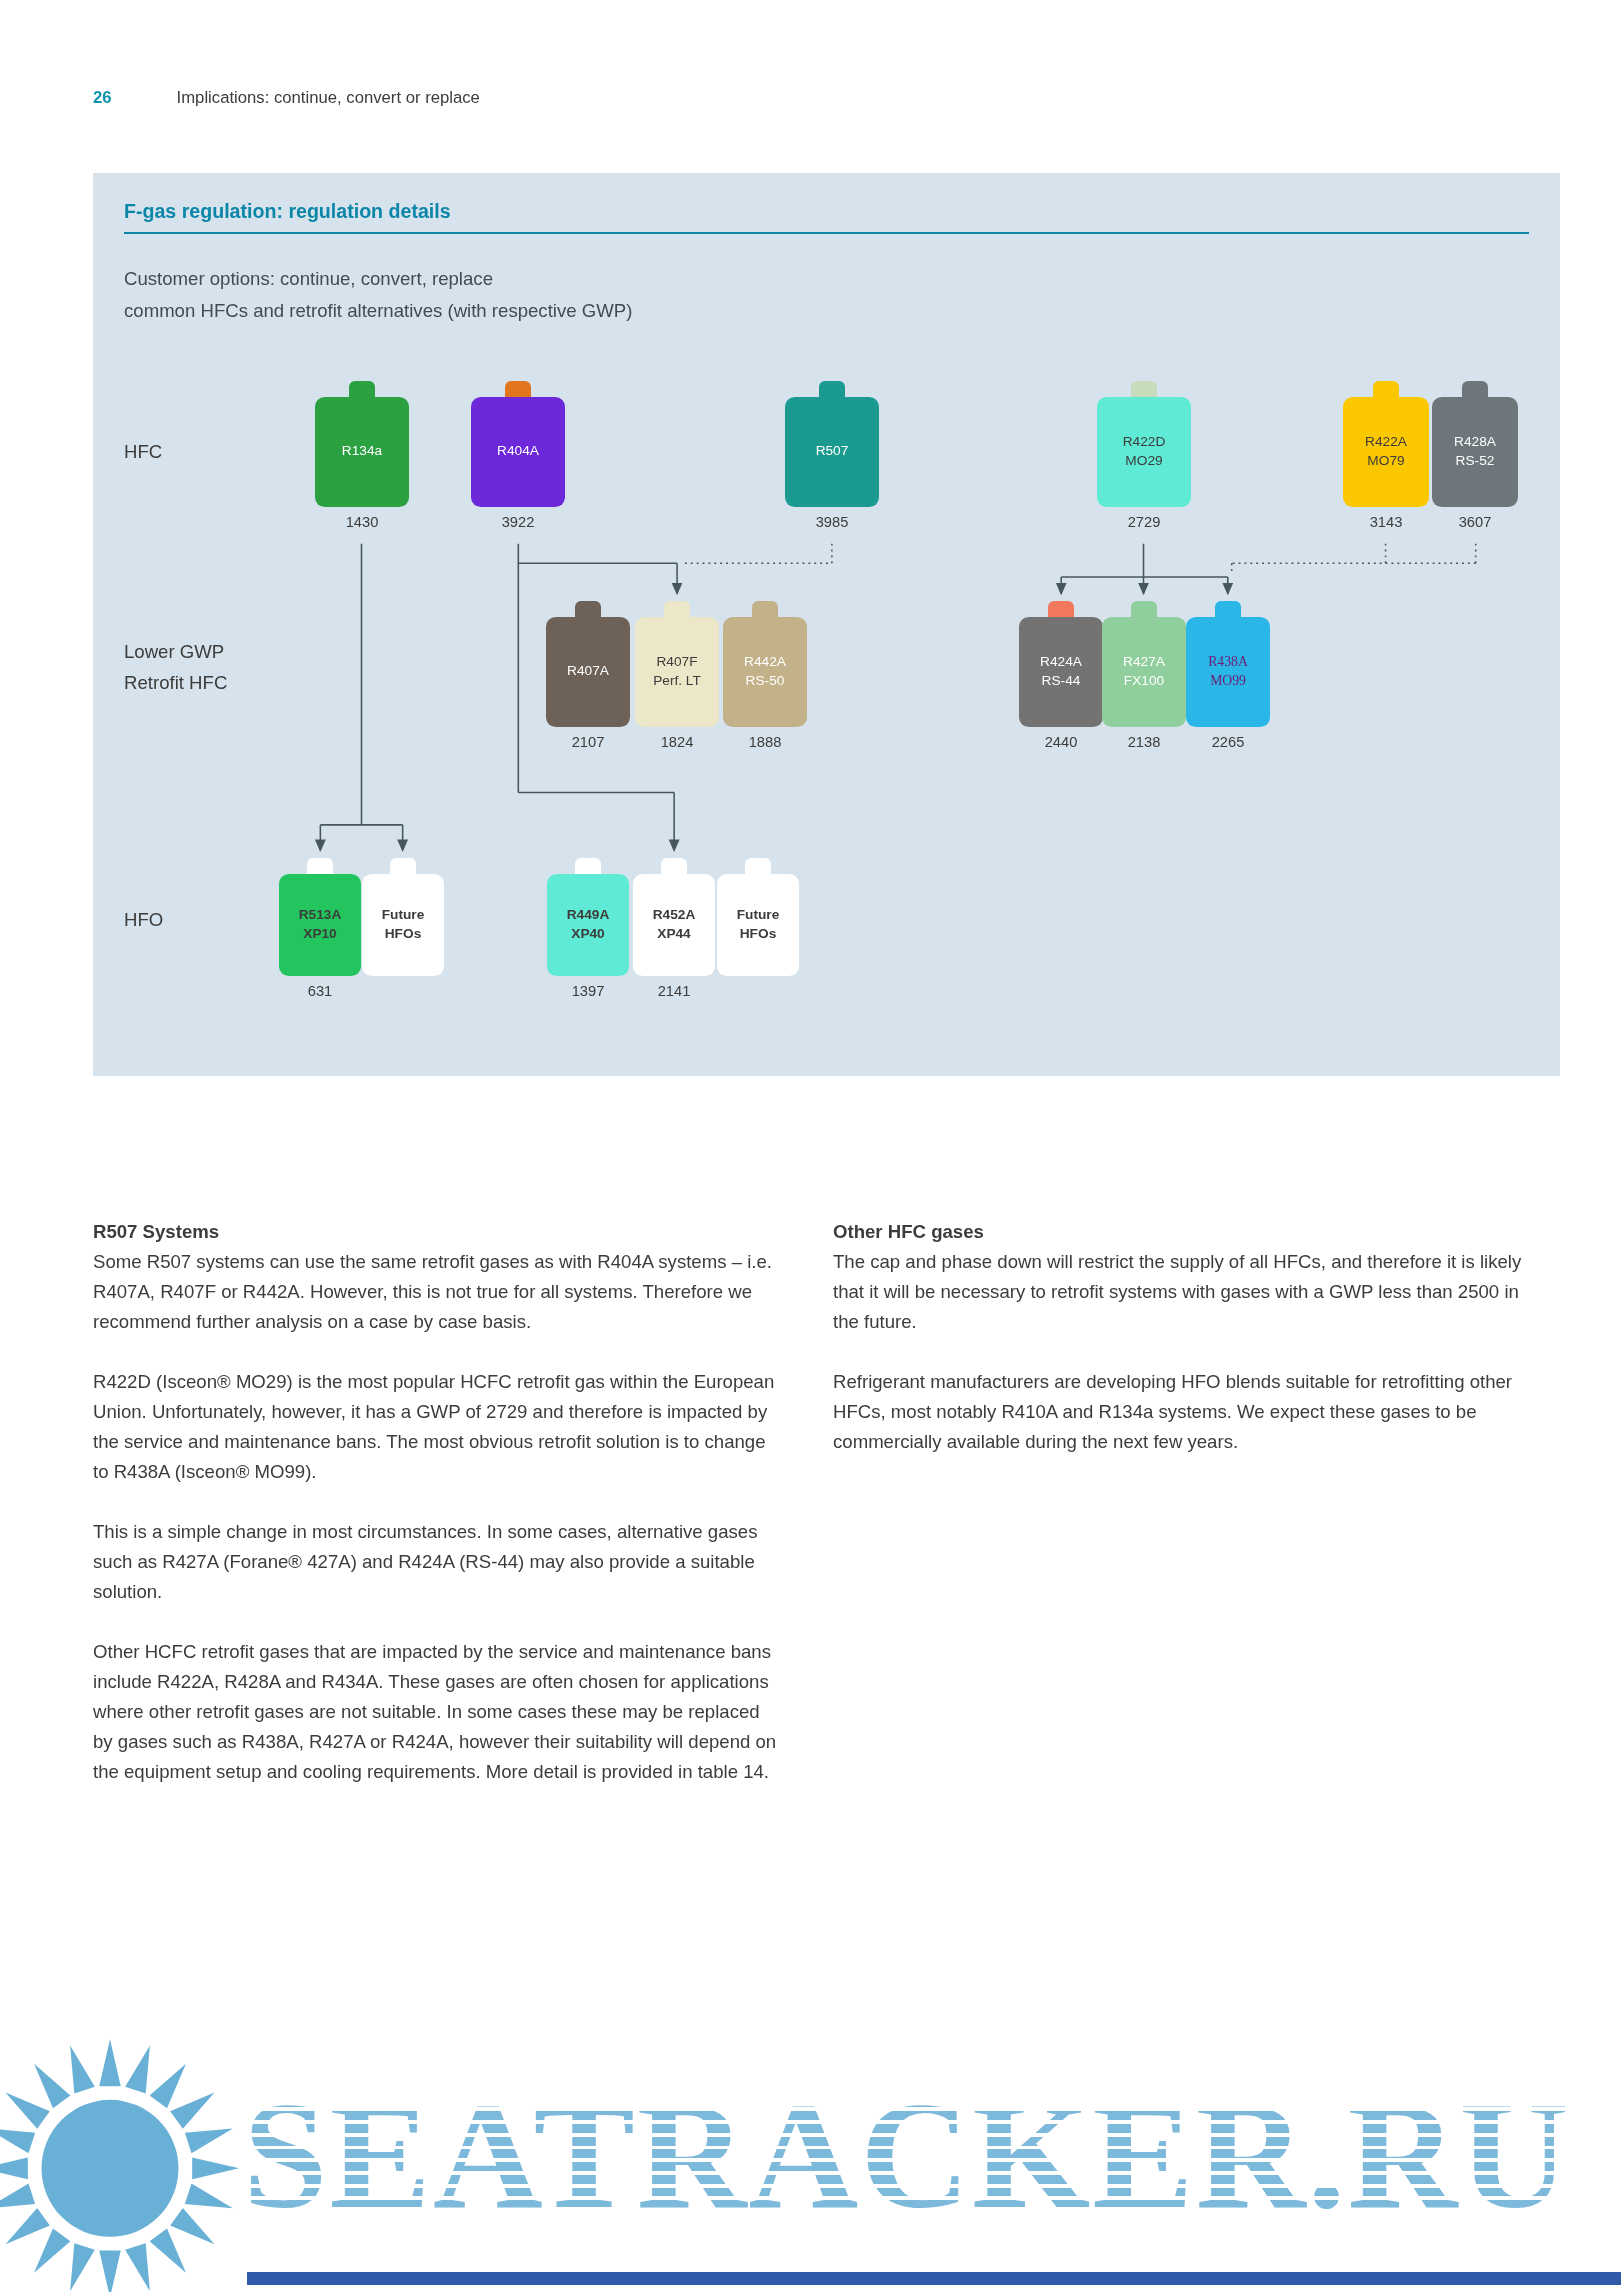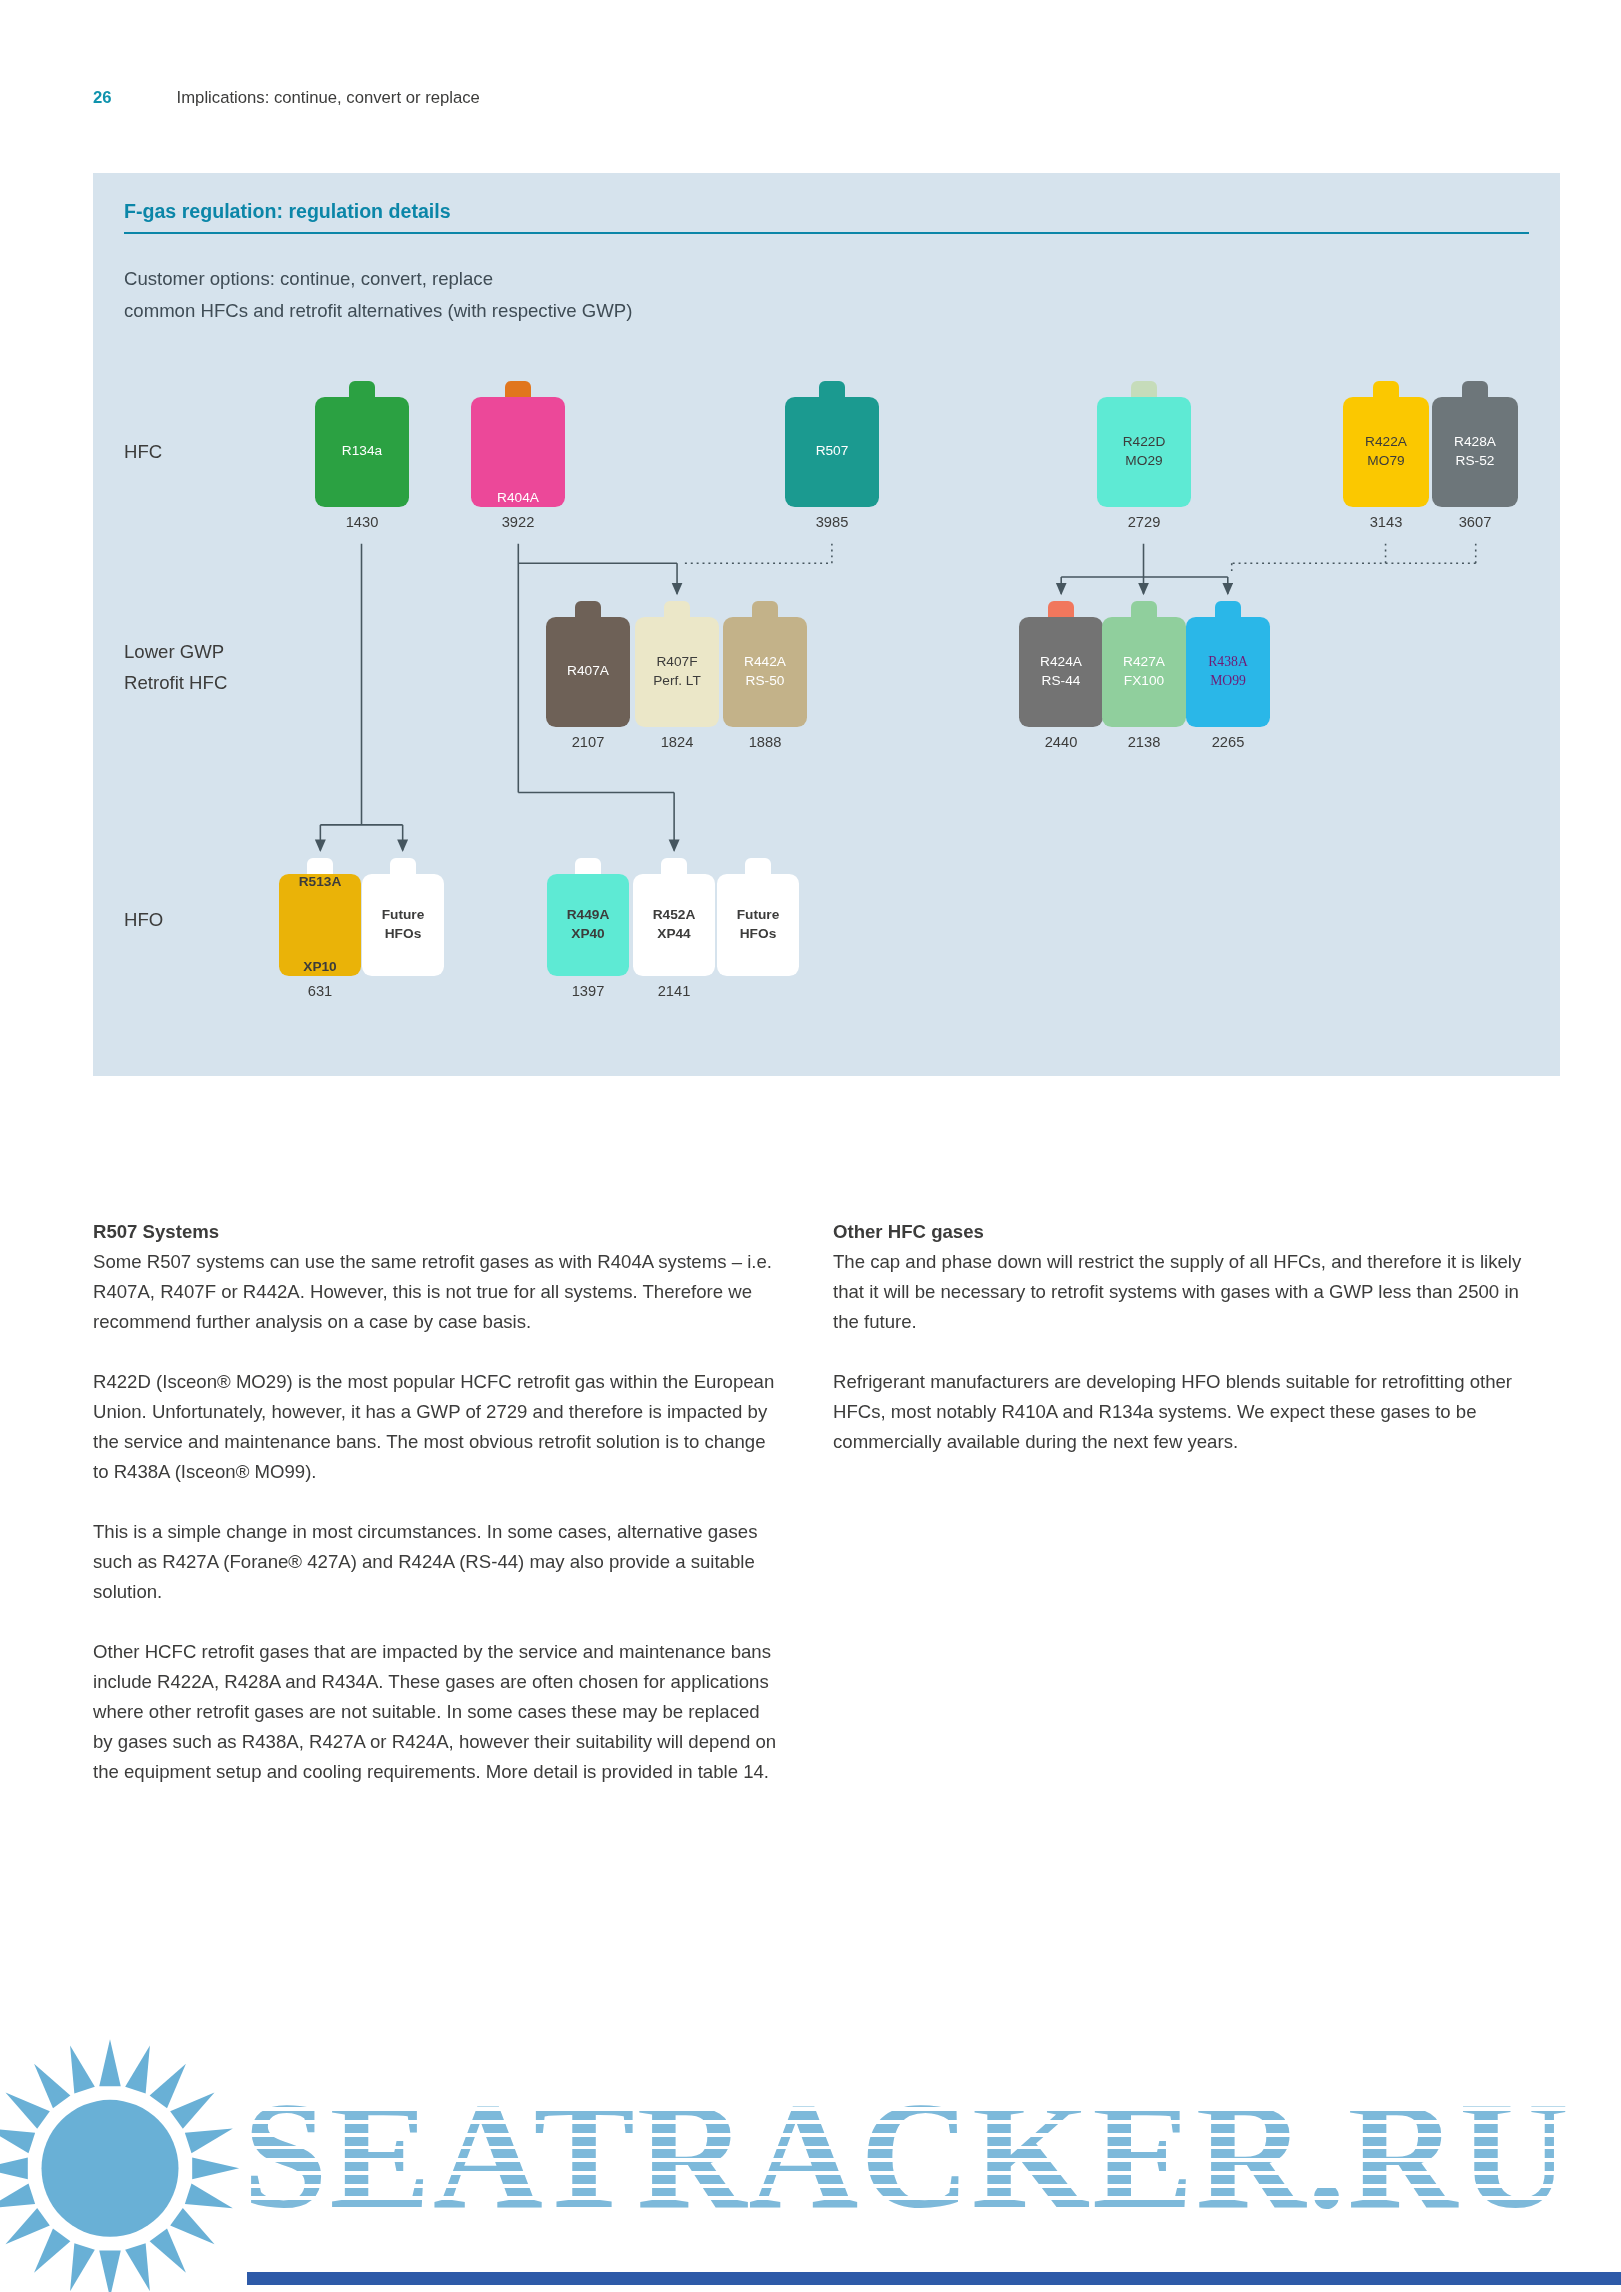--- a/index.html
+++ b/index.html
@@ -104,21 +104,21 @@
     <div id="diagram-nodes">
         <div class="bottle" style="left: 222px; top: 208px; width: 94px;">
           <div class="neck" style="background: rgb(43, 161, 66);"></div>
           <div class="bottle-body" style="background: rgb(43, 161, 66); color: rgb(255, 255, 255); height: 110px;">
             <div class="bottle-line">R134a</div>
           </div>
           <div class="gwp">1430</div>
         </div>
         <div class="bottle" style="left: 378px; top: 208px; width: 94px;">
           <div class="neck" style="background: rgb(225, 118, 30);"></div>
-          <div class="bottle-body" style="background: #ec4899; color: rgb(255, 255, 255); height: 110px; justify-content: flex-end;">
+          <div class="bottle-body" style="background: #6d28d9; color: rgb(255, 255, 255); height: 110px;">
             <div class="bottle-line">R404A</div>
           </div>
           <div class="gwp">3922</div>
         </div>
         <div class="bottle" style="left: 692px; top: 208px; width: 94px;">
           <div class="neck" style="background: rgb(27, 154, 144);"></div>
           <div class="bottle-body" style="background: rgb(27, 154, 144); color: rgb(255, 255, 255); height: 110px;">
             <div class="bottle-line">R507</div>
           </div>
           <div class="gwp">3985</div>
@@ -189,21 +189,21 @@
         <div class="bottle" style="left: 1093px; top: 428px; width: 84px;">
           <div class="neck" style="background: rgb(42, 183, 232);"></div>
           <div class="bottle-body" style="background: rgb(42, 183, 232); color: #701a75; height: 110px; font-family: Liberation Serif, serif;">
             <div class="bottle-line">R438A</div>
             <div class="bottle-line">MO99</div>
           </div>
           <div class="gwp">2265</div>
         </div>
         <div class="bottle" style="left: 186px; top: 685px; width: 82px;">
           <div class="neck" style="background: rgb(255, 255, 255);"></div>
-          <div class="bottle-body" style="background: #eab308; color: rgb(60, 60, 59); height: 102px; font-weight: 700; justify-content: space-between;">
+          <div class="bottle-body" style="background: #22c55e; color: rgb(60, 60, 59); height: 102px; font-weight: 700;">
             <div class="bottle-line">R513A</div>
             <div class="bottle-line">XP10</div>
           </div>
           <div class="gwp">631</div>
         </div>
         <div class="bottle" style="left: 269px; top: 685px; width: 82px;">
           <div class="neck" style="background: rgb(255, 255, 255);"></div>
           <div class="bottle-body" style="background: rgb(255, 255, 255); color: rgb(60, 60, 59); height: 102px; font-weight: 700;">
             <div class="bottle-line">Future</div>
             <div class="bottle-line">HFOs</div>

